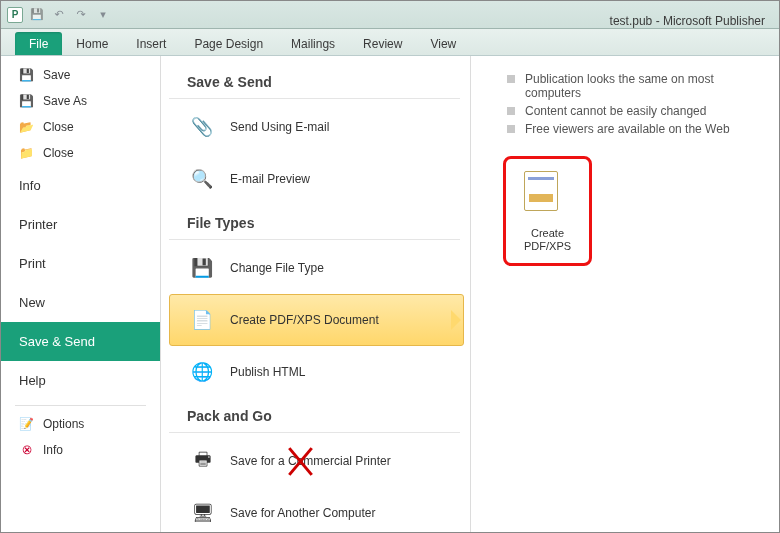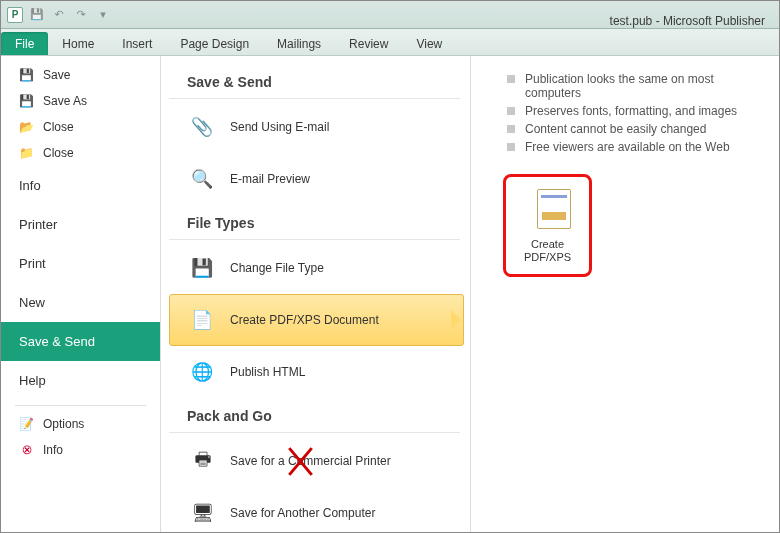--- a/index.html
+++ b/index.html
@@ -6,21 +6,21 @@
   body { background: #fff; width: 780px; height: 533px; overflow: hidden; position: relative; border:1px solid #888; }
 
   
   .titlebar { height: 28px; background: linear-gradient(#d9e7e3,#cfe0db); border-bottom:1px solid #9fb5af; display:flex; align-items:center; padding:0 6px; }
   .app-icon { width:16px; height:16px; background:#fff; border:1px solid #7aa893; font-size:10px; color:#2a7a57; font-weight:bold; display:flex; align-items:center; justify-content:center; border-radius:2px; }
   .qat { display:flex; gap:6px; margin-left:6px; align-items:center;}
   .qat .qbtn { width:16px; height:16px; opacity:.55; display:flex; align-items:center; justify-content:center; font-size:11px; color:#445;}
   .title-text { flex:1; text-align:right; font-size:12px; color:#3a3a3a; padding-right:8px; white-space:nowrap;margin-top:13px;}
 
   
-  .ribbon { height:27px; background:linear-gradient(#e8f1ee,#dce8e4); border-bottom:1px solid #bcc; display:flex; align-items:flex-end; padding-left:0;}
+  .ribbon { height:27px; background:linear-gradient(#e8f1ee,#dce8e4); border-bottom:1px solid #bcc; display:flex; align-items:flex-end; padding-left:14px;}
   .tab { padding:5px 14px 4px; font-size:12px; color:#3a3a3a; cursor:default; }
   .tab.file { background:#1aa07a; color:#fff; border-radius:3px 3px 0 0; box-shadow:0 1px 2px rgba(0,0,0,.15) inset; font-weight:500; }
 
   
   .backstage { position:absolute; top:55px; bottom:0; left:0; right:0; display:flex; background:#fff; }
 
   .bs-nav { width:160px; background:#fff; border-right:1px solid #dcdcdc; padding-top:6px; display:flex; flex-direction:column; }
   .nav-item { display:flex; align-items:center; gap:8px; padding:5px 10px 5px 18px; font-size:12px; color:#333; cursor:default; min-height:24px;}
   .nav-item.big { padding:12px 10px 12px 18px; font-size:13px;align-items:flex-end;}
   .nav-item.selected { background:#1aa07a; color:#fff; position:relative;}
@@ -43,21 +43,21 @@
   .rel { position:relative; }
 
   .bs-right { flex:1; padding:14px 18px 10px 32px;}
   .r-head { font-size:14px; font-weight:bold; color:#444; padding-bottom:6px; border-bottom:1px solid #e5e5e5; margin-bottom:8px;}
   .r-desc { font-size:12px; color:#444; margin-bottom:6px;}
   .bullets { list-style:none; }
   .bullets li { font-size:12px; color:#555; padding:2px 0 2px 22px; position:relative;}
   .bullets li::before{ content:""; position:absolute; left:4px; top:5px; width:8px; height:8px; background:#c8c8c8;}
 
   .action-box { margin-top:18px; display:inline-block; border:3px solid #e11; border-radius:8px; padding:8px 12px 6px;}
-  .action-inner { display:flex; flex-direction:column; align-items:flex-end; gap:9px; padding:4px 6px;}
+  .action-inner { display:flex; flex-direction:column; align-items:flex-start; gap:16px; padding:4px 6px;}
   .action-icon { width:34px; height:40px; background:#fff; border:1px solid #bfa65a; border-radius:2px; position:relative;}
   .action-icon::before{ content:""; position:absolute; left:3px; right:3px; top:5px; height:3px; background:#8aa0d8;}
   .action-icon::after{ content:""; position:absolute; left:4px; right:4px; bottom:8px; height:8px; background:#e2b558;}
   .action-label { font-size:11px; text-align:center; line-height:13px; color:#333;}
 
   
   .i-save{color:#2a5db0;} .i-saveas{color:#2a5db0;} .i-open{color:#d9a13b;} .i-close{color:#d9a13b;}
   .i-opt{color:#666;} .i-exit{color:#c03;}
 </style>
 </head>
@@ -165,21 +165,20 @@
     </div>
     <div class="mid-item">
       <span class="mid-icon">🖥</span>
       <span>Save for Another Computer</span>
     </div>
   </div>
 
   <div class="bs-right">
     <ul class="bullets">
       <li>Publication looks the same on most computers</li>
-      <li>Preserves fonts, formatting, and images</li>
       <li>Content cannot be easily changed</li>
       <li>Free viewers are available on the Web</li>
     </ul>
 
     <div class="action-box">
       <div class="action-inner">
         <div class="action-icon"></div>
         <div class="action-label">
           <span>Create</span><br><span>PDF/XPS</span>
         </div>

